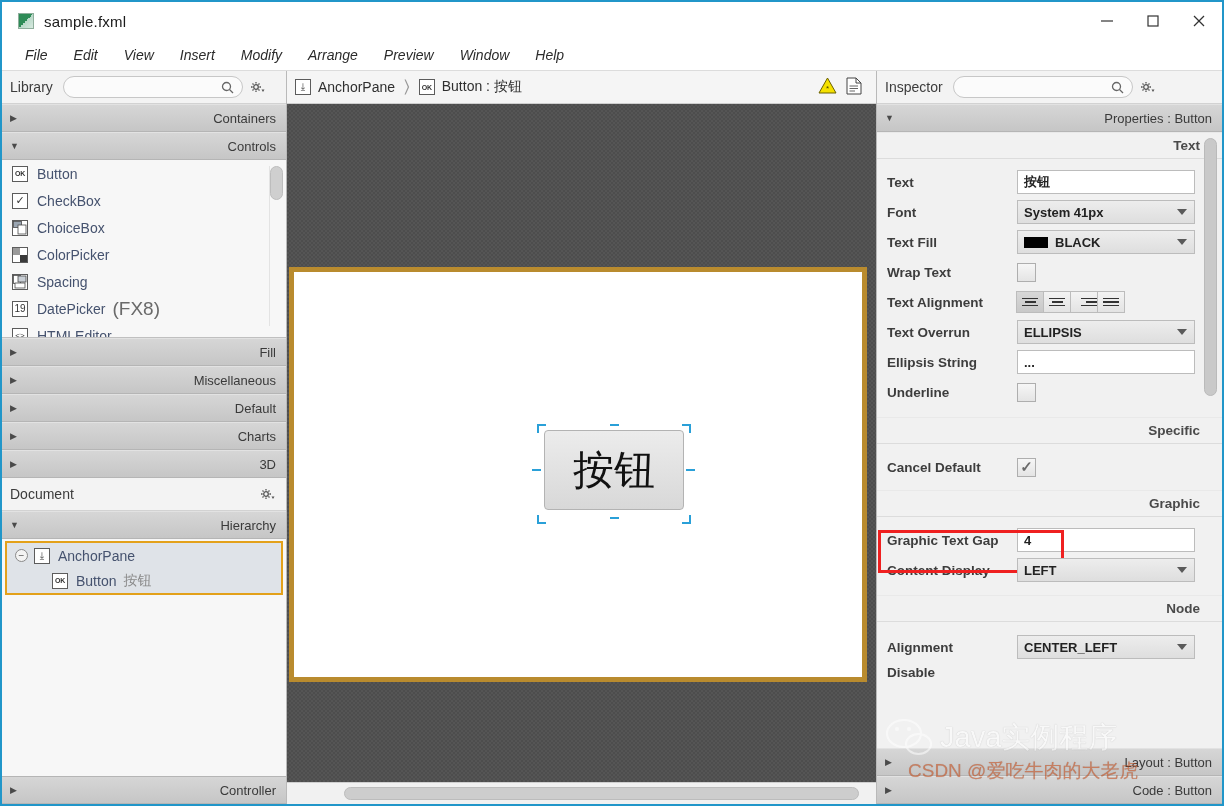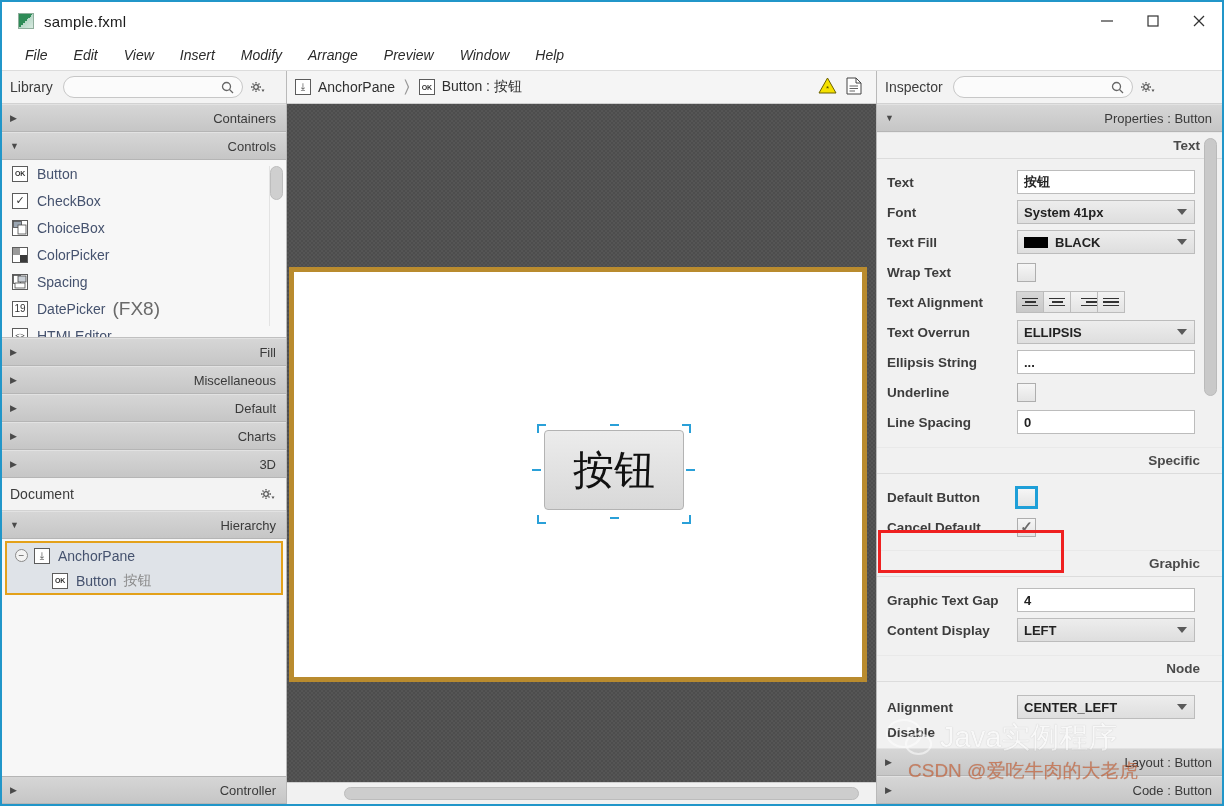--- a/index.html
+++ b/index.html
@@ -582,35 +582,27 @@
         <div class="prop-row">
           <div class="prop-label">Ellipsis String</div>
           <div class="field">...</div>
         </div>
 
         <div class="prop-row">
           <div class="prop-label">Underline</div>
           <div class="cbx"></div>
         </div>
 
-        <div class="prop-row">
-          <div class="prop-label">Line Spacing</div>
-          <div class="field">0</div>
-        </div>
 
         <div style="height:10px"></div>
 
         <div class="group-head">Specific</div>
 
         <div style="height:8px"></div>
 
-        <div class="prop-row">
-          <div class="prop-label">Default Button</div>
-          <div class="cbx focus"></div>
-        </div>
 
         <div class="prop-row">
           <div class="prop-label">Cancel Default</div>
           <div class="cbx checked">✓</div>
         </div>
 
         <div class="red-highlight" style="left:1px; top:398px; width:186px; height:43px;"></div>
 
         <div style="height:8px"></div>
 

